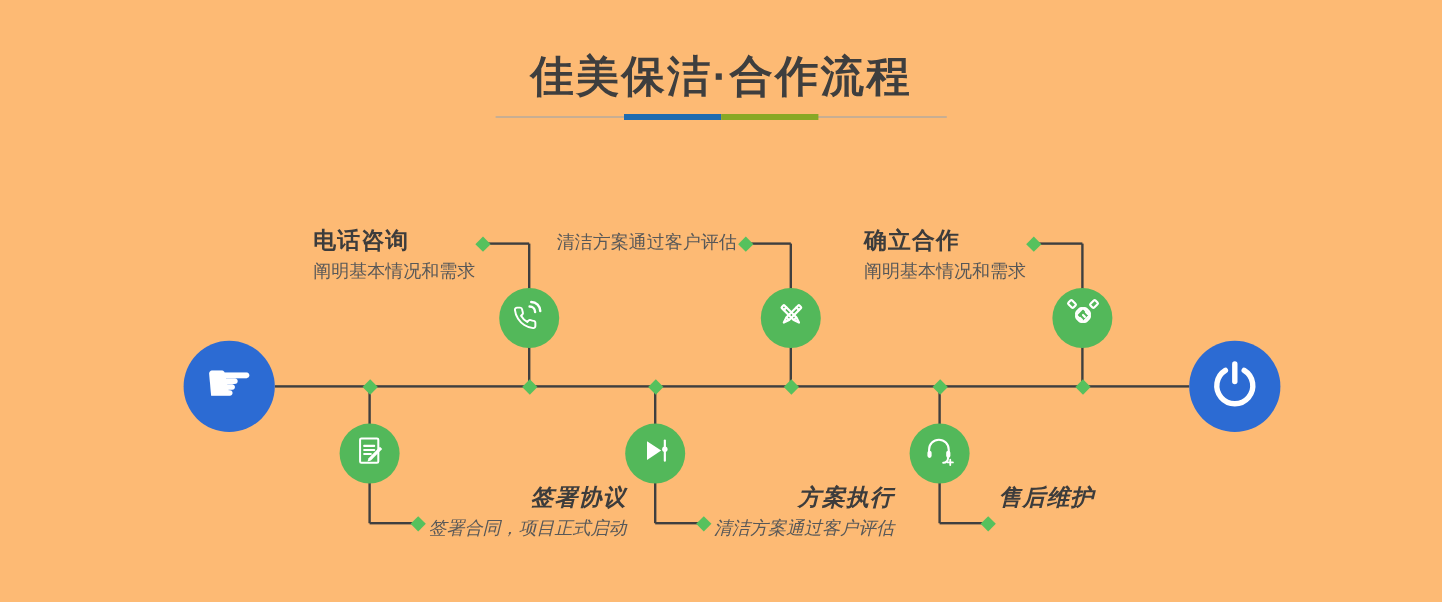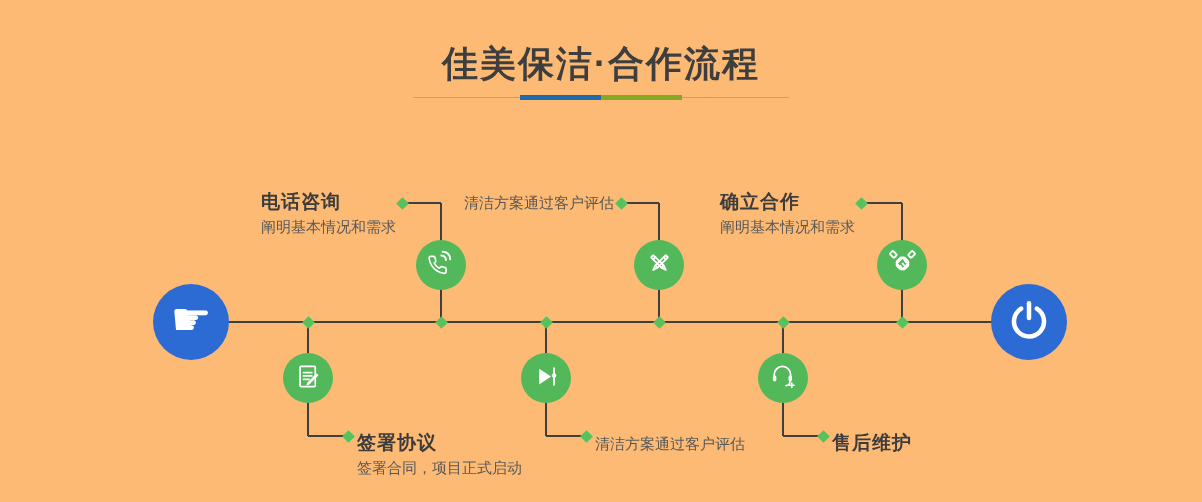--- a/index.html
+++ b/index.html
@@ -70,21 +70,21 @@
   .c-start{left:153px;top:284px;}
   .c-end{left:991px;top:284px;}
   .hand-glyph{
     font-family:"DejaVu Sans",sans-serif;
     font-size:46px;color:#fff;line-height:1;
     margin-top:-6px;
   }
   
   .step{position:absolute;white-space:nowrap;z-index:2;}
   .step-top{top:190px;text-align:left;}
-  .step-bottom{top:431px;text-align:left;}
+  .step-bottom{top:404px;text-align:right;font-style:italic;}
   .st1{right:806px;} .st2{right:588px;} .st3{right:347px;}
   .sb1{left:357px;}  .sb2{left:595px;}  .sb3{left:832px;}
   .step-title{
     font-size:19px;font-weight:700;color:#3c3c3c;
     line-height:24px;letter-spacing:1px;
   }
   .step-desc{
     font-size:15px;color:#585858;line-height:21px;margin-top:2px;
   }
 </style>
@@ -216,19 +216,20 @@
   <div class="step step-top st3">
     <div class="step-title">确立合作</div>
     <div class="step-desc">阐明基本情况和需求</div>
   </div>
 
   <div class="step step-bottom sb1">
     <div class="step-title">签署协议</div>
     <div class="step-desc">签署合同，项目正式启动</div>
   </div>
   <div class="step step-bottom sb2">
+    <div class="step-title">方案执行</div>
     <div class="step-desc">清洁方案通过客户评估</div>
   </div>
   <div class="step step-bottom sb3">
     <div class="step-title">售后维护</div>
   </div>
 
 </div>
 
 </body></html>

